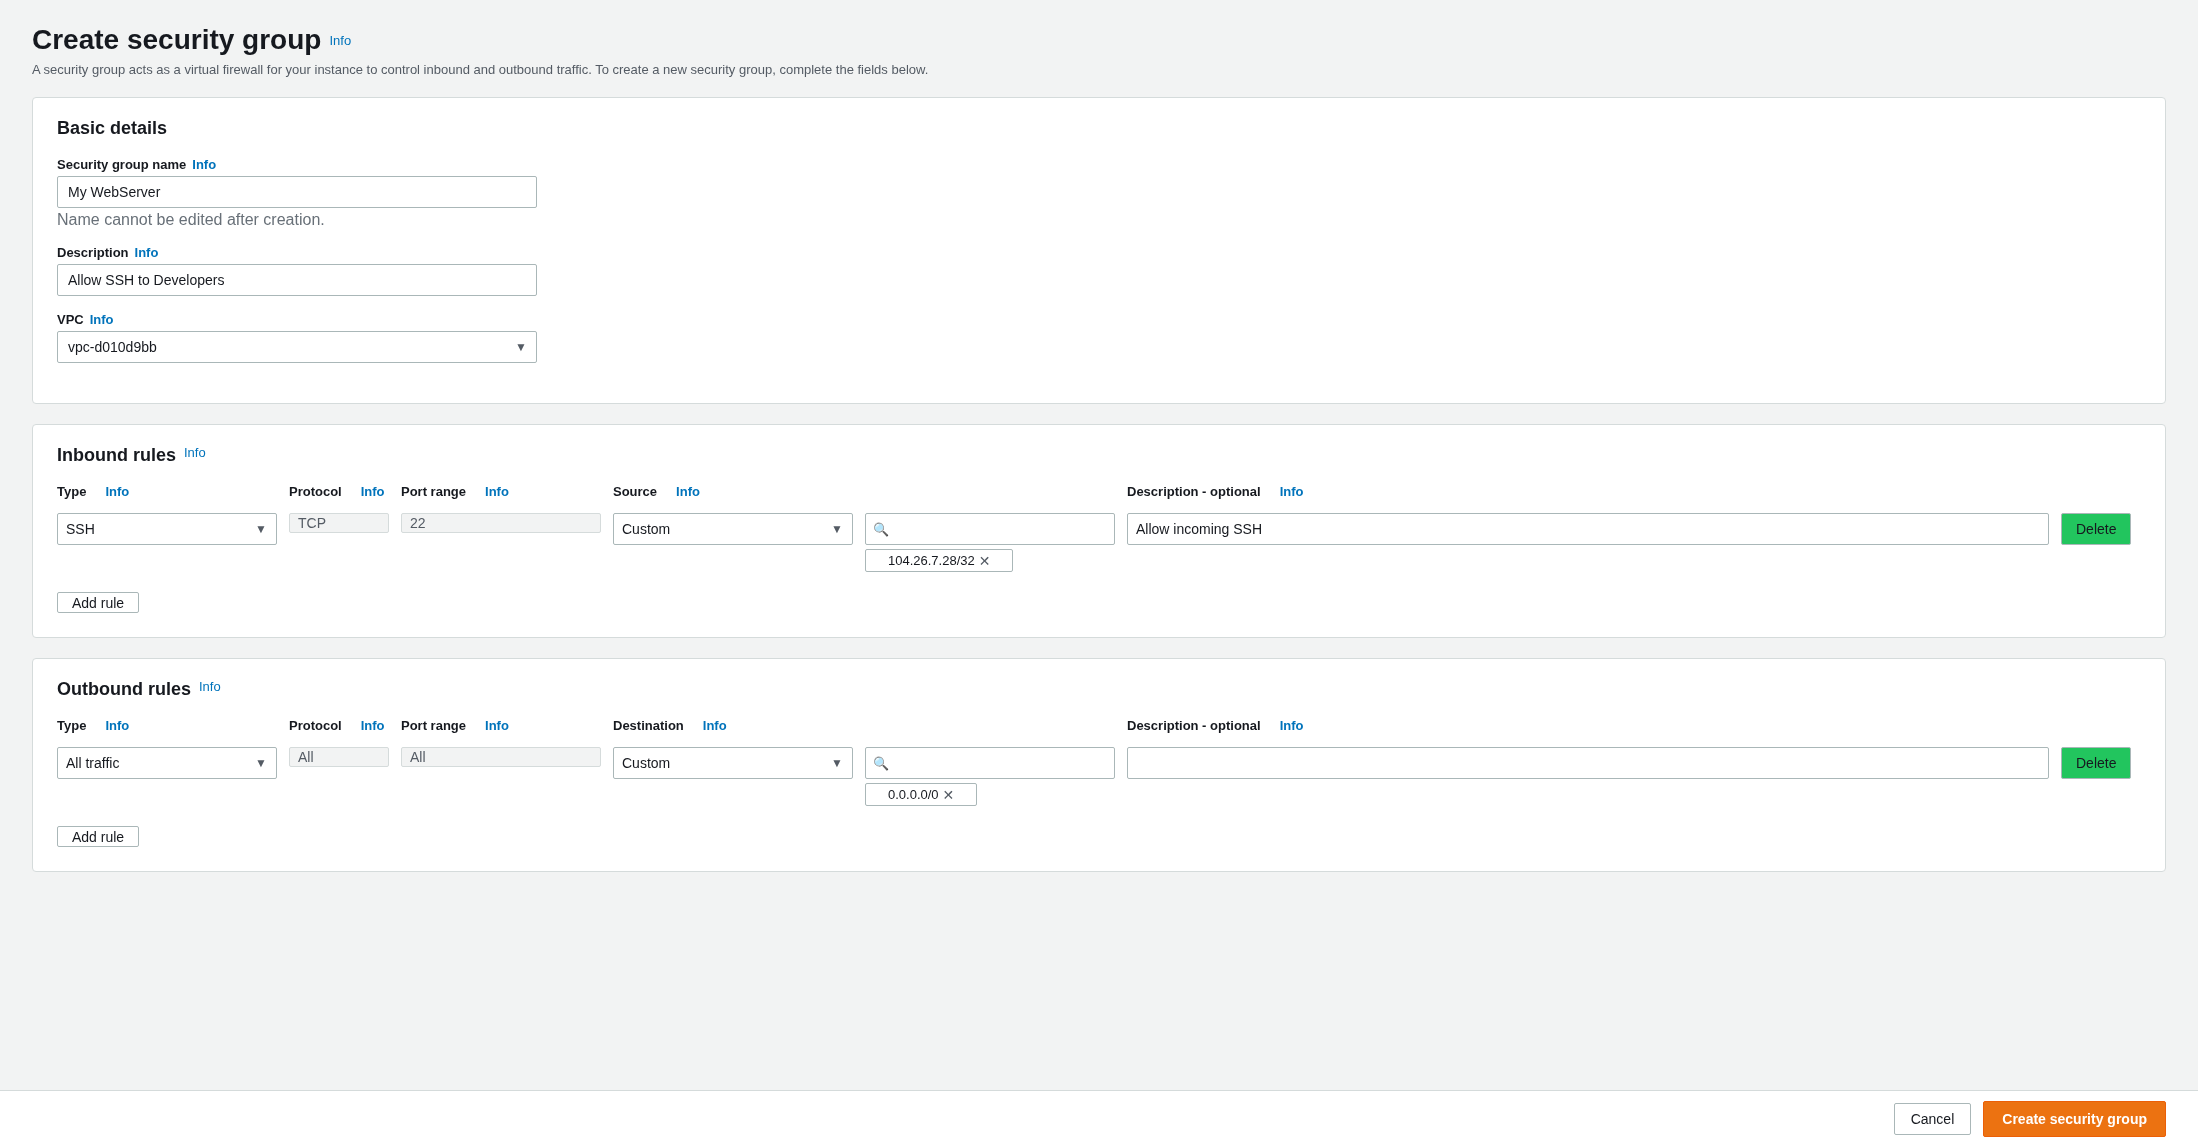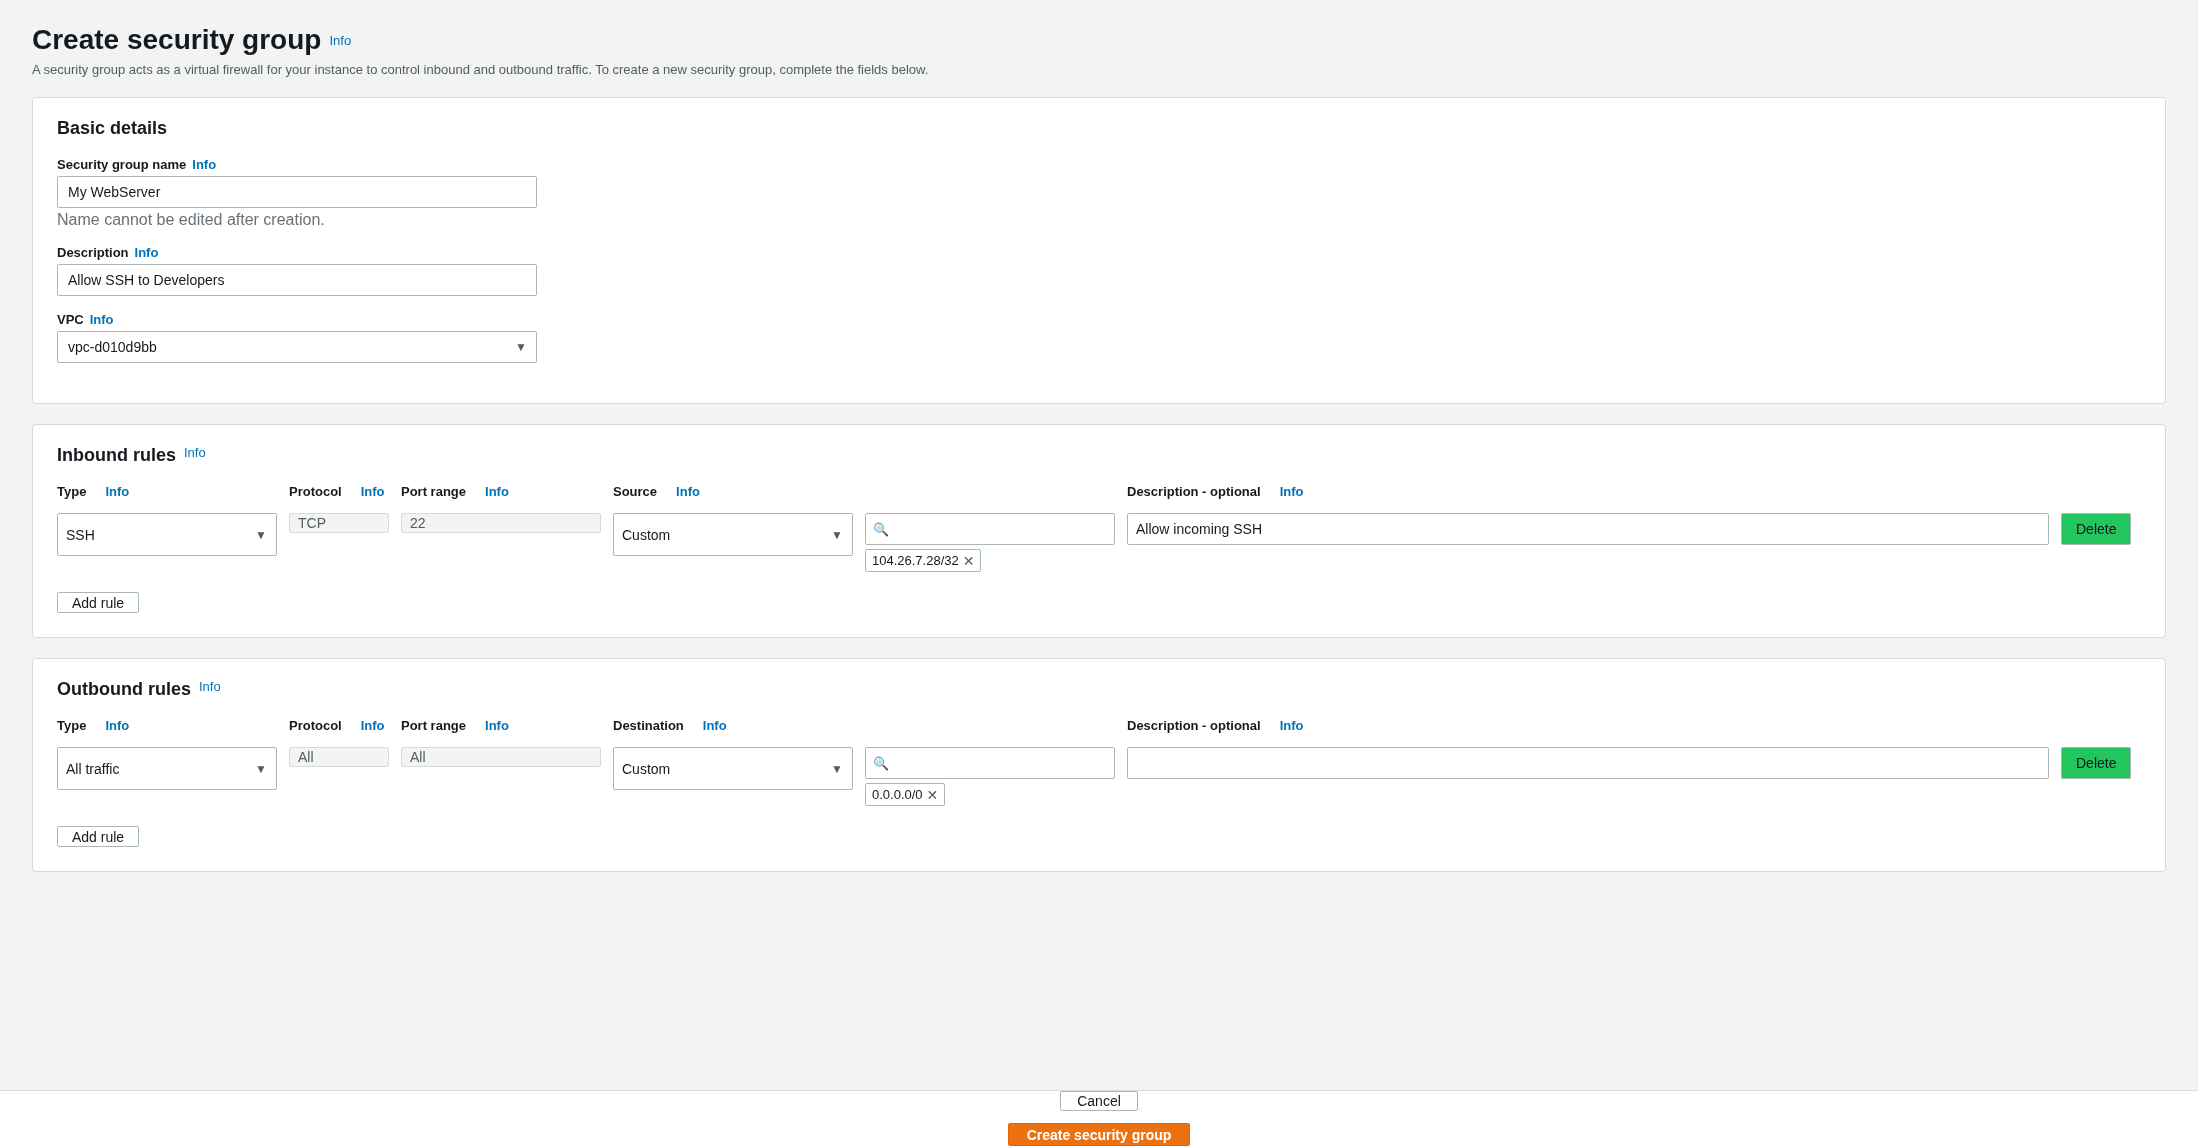--- a/index.html
+++ b/index.html
@@ -131,21 +131,21 @@
       font-weight: 700;
       color: #16191f;
       margin-bottom: 6px;
     }
     .rule-select-wrapper {
       position: relative;
       display: block;
     }
     .rule-select {
       width: 100%;
-      height: 43px;
+      height: 32px;
       border: 1px solid #aab7b8;
       border-radius: 2px;
       padding: 4px 28px 4px 8px;
       font-size: 14px;
       color: #16191f;
       background: #fff;
       appearance: none;
       cursor: pointer;
       outline: none;
     }
@@ -196,21 +196,21 @@
     .tag-container {
       margin-top: 4px;
     }
     .tag {
       display: inline-flex;
       align-items: center;
       gap: 4px;
       background: #fff;
       border: 1px solid #aab7b8;
       border-radius: 2px;
-      padding: 3px 6px;
+      padding: 3px 22px;
       font-size: 13px;
       color: #16191f;
     }
     .tag-remove {
       cursor: pointer;
       color: #545b64;
       font-size: 14px;
       line-height: 1;
       background: none;
       border: none;
@@ -245,21 +245,20 @@
       right: 0;
       height: 56px;
       background: #fff;
       border-top: 1px solid #d5dbdb;
       display: flex;
       align-items: center;
       justify-content: flex-end;
       padding: 0 32px;
       gap: 12px;
       z-index: 100;
-      flex-direction: column;
     }
     .btn-cancel {
       height: 32px;
       padding: 0 16px;
       background: #fff;
       border: 1px solid #aab7b8;
       border-radius: 2px;
       font-size: 14px;
       color: #16191f;
       cursor: pointer;

